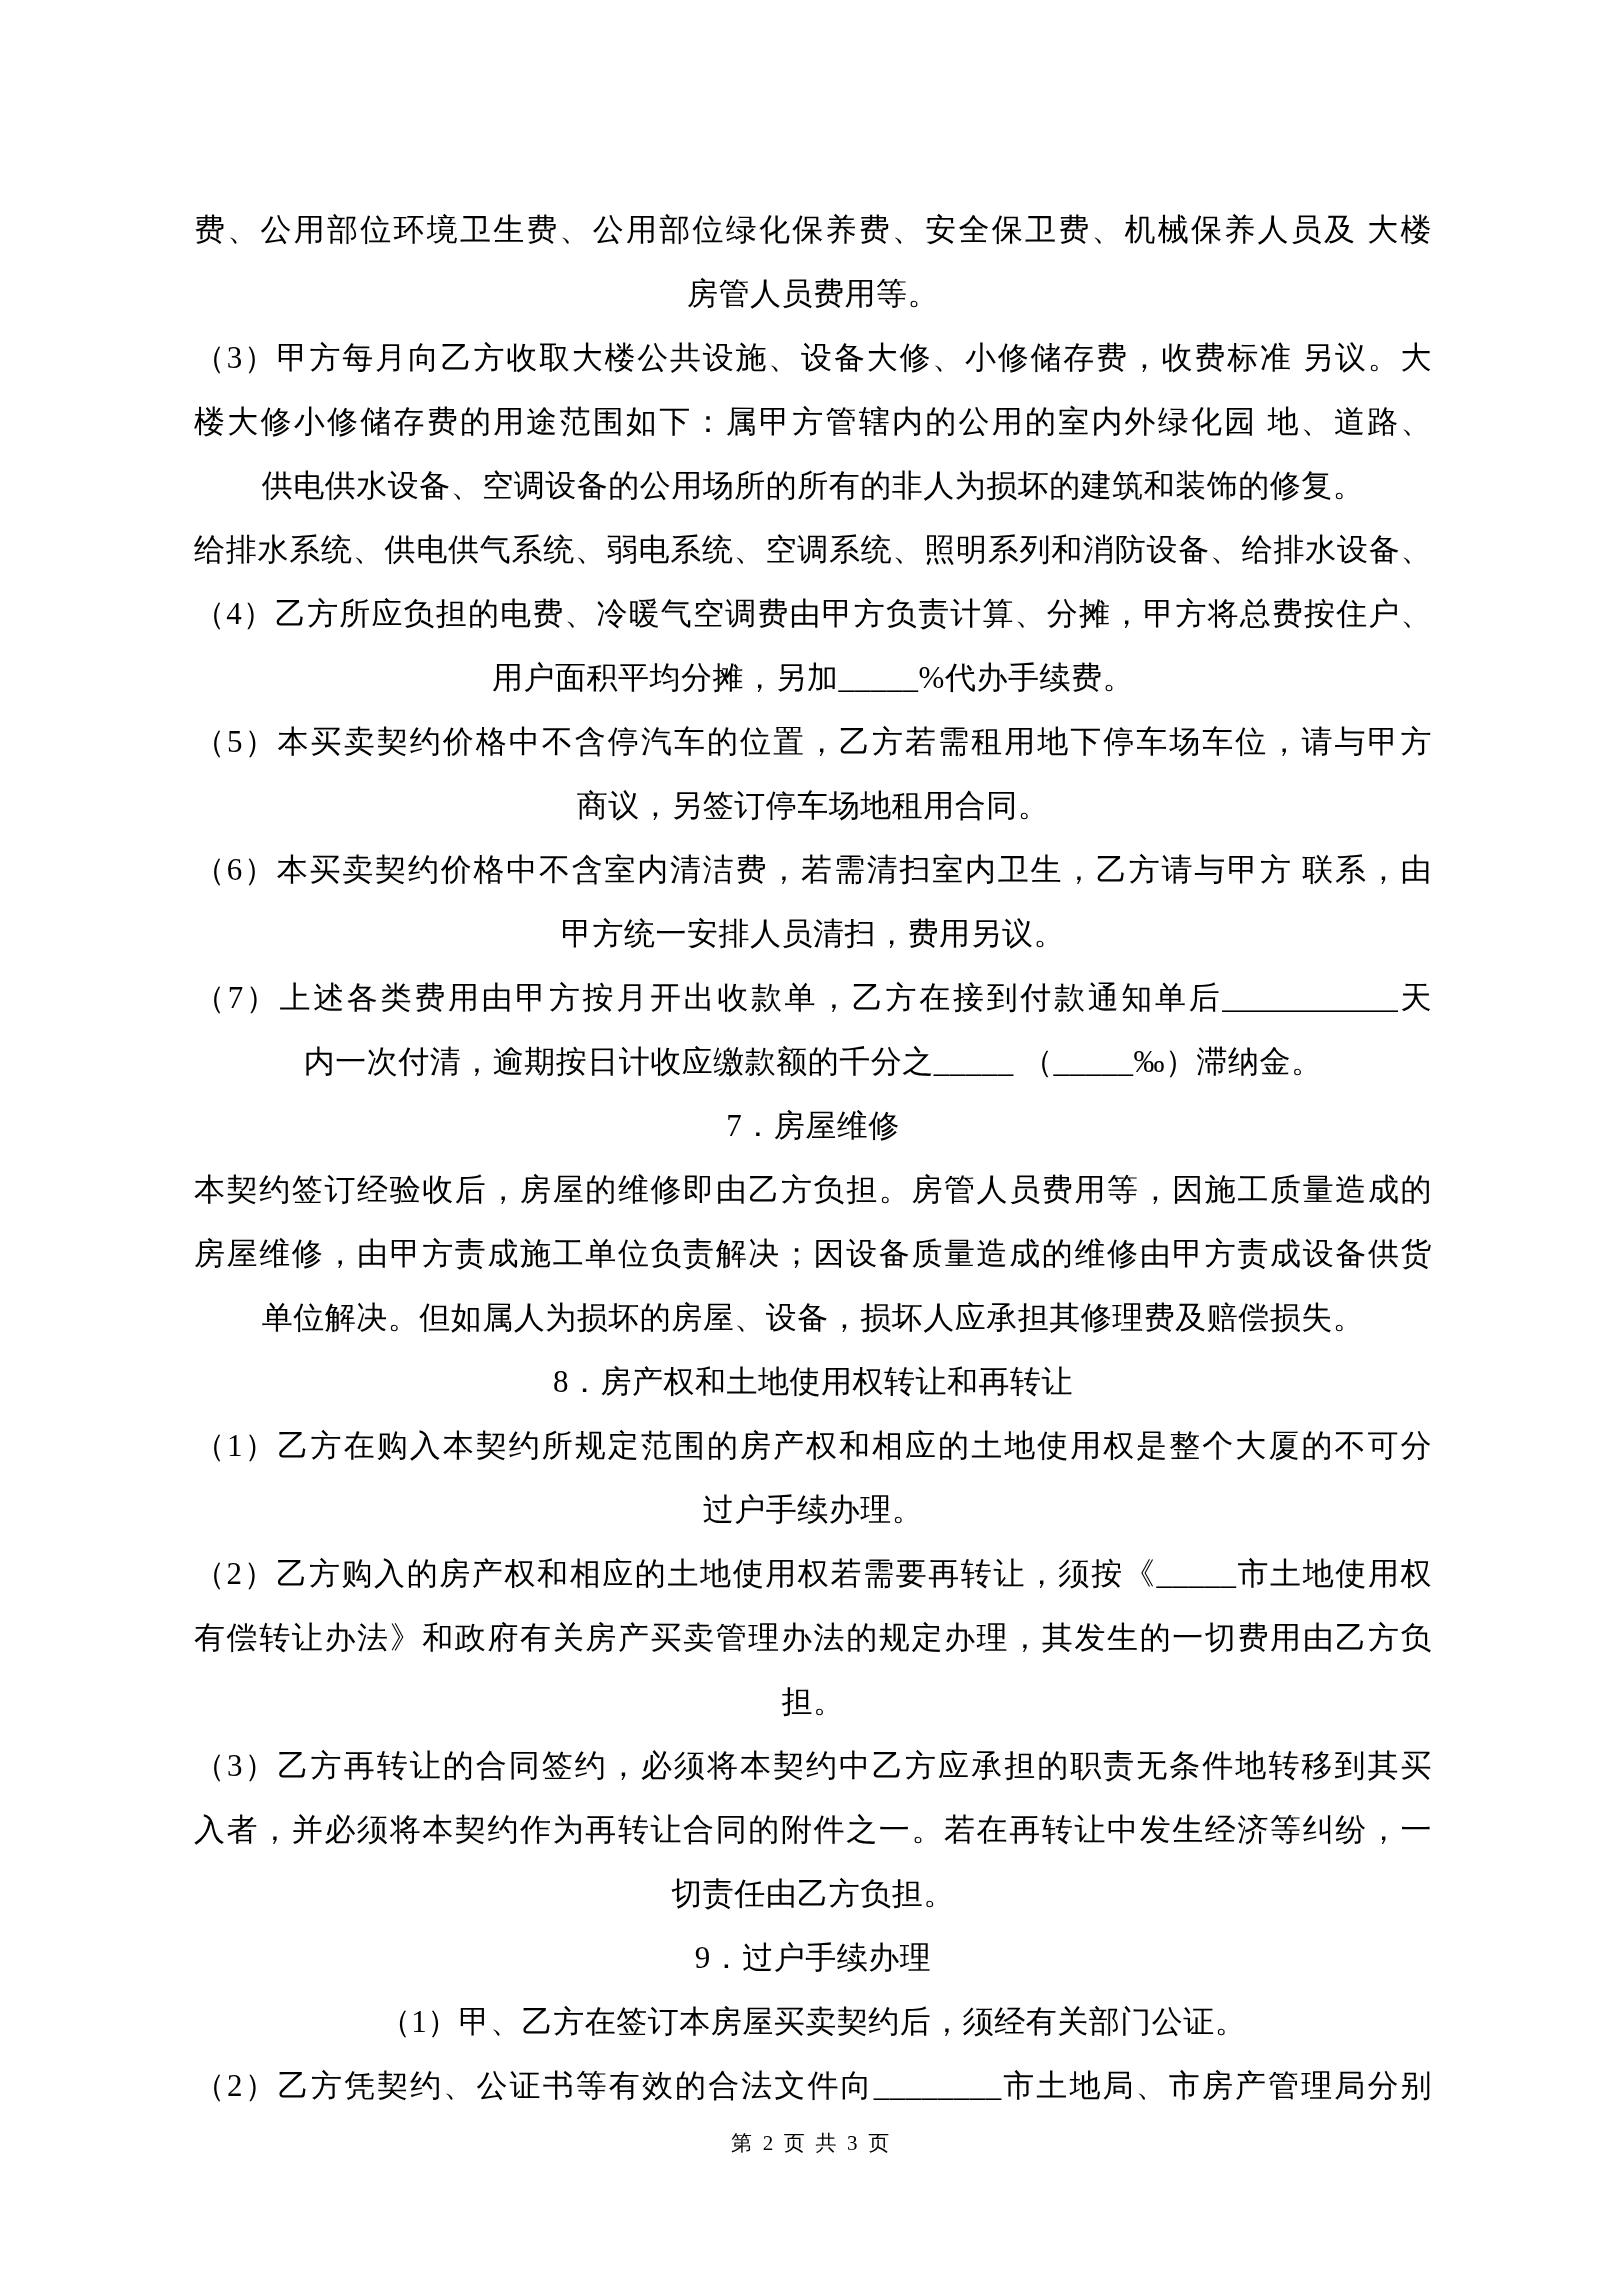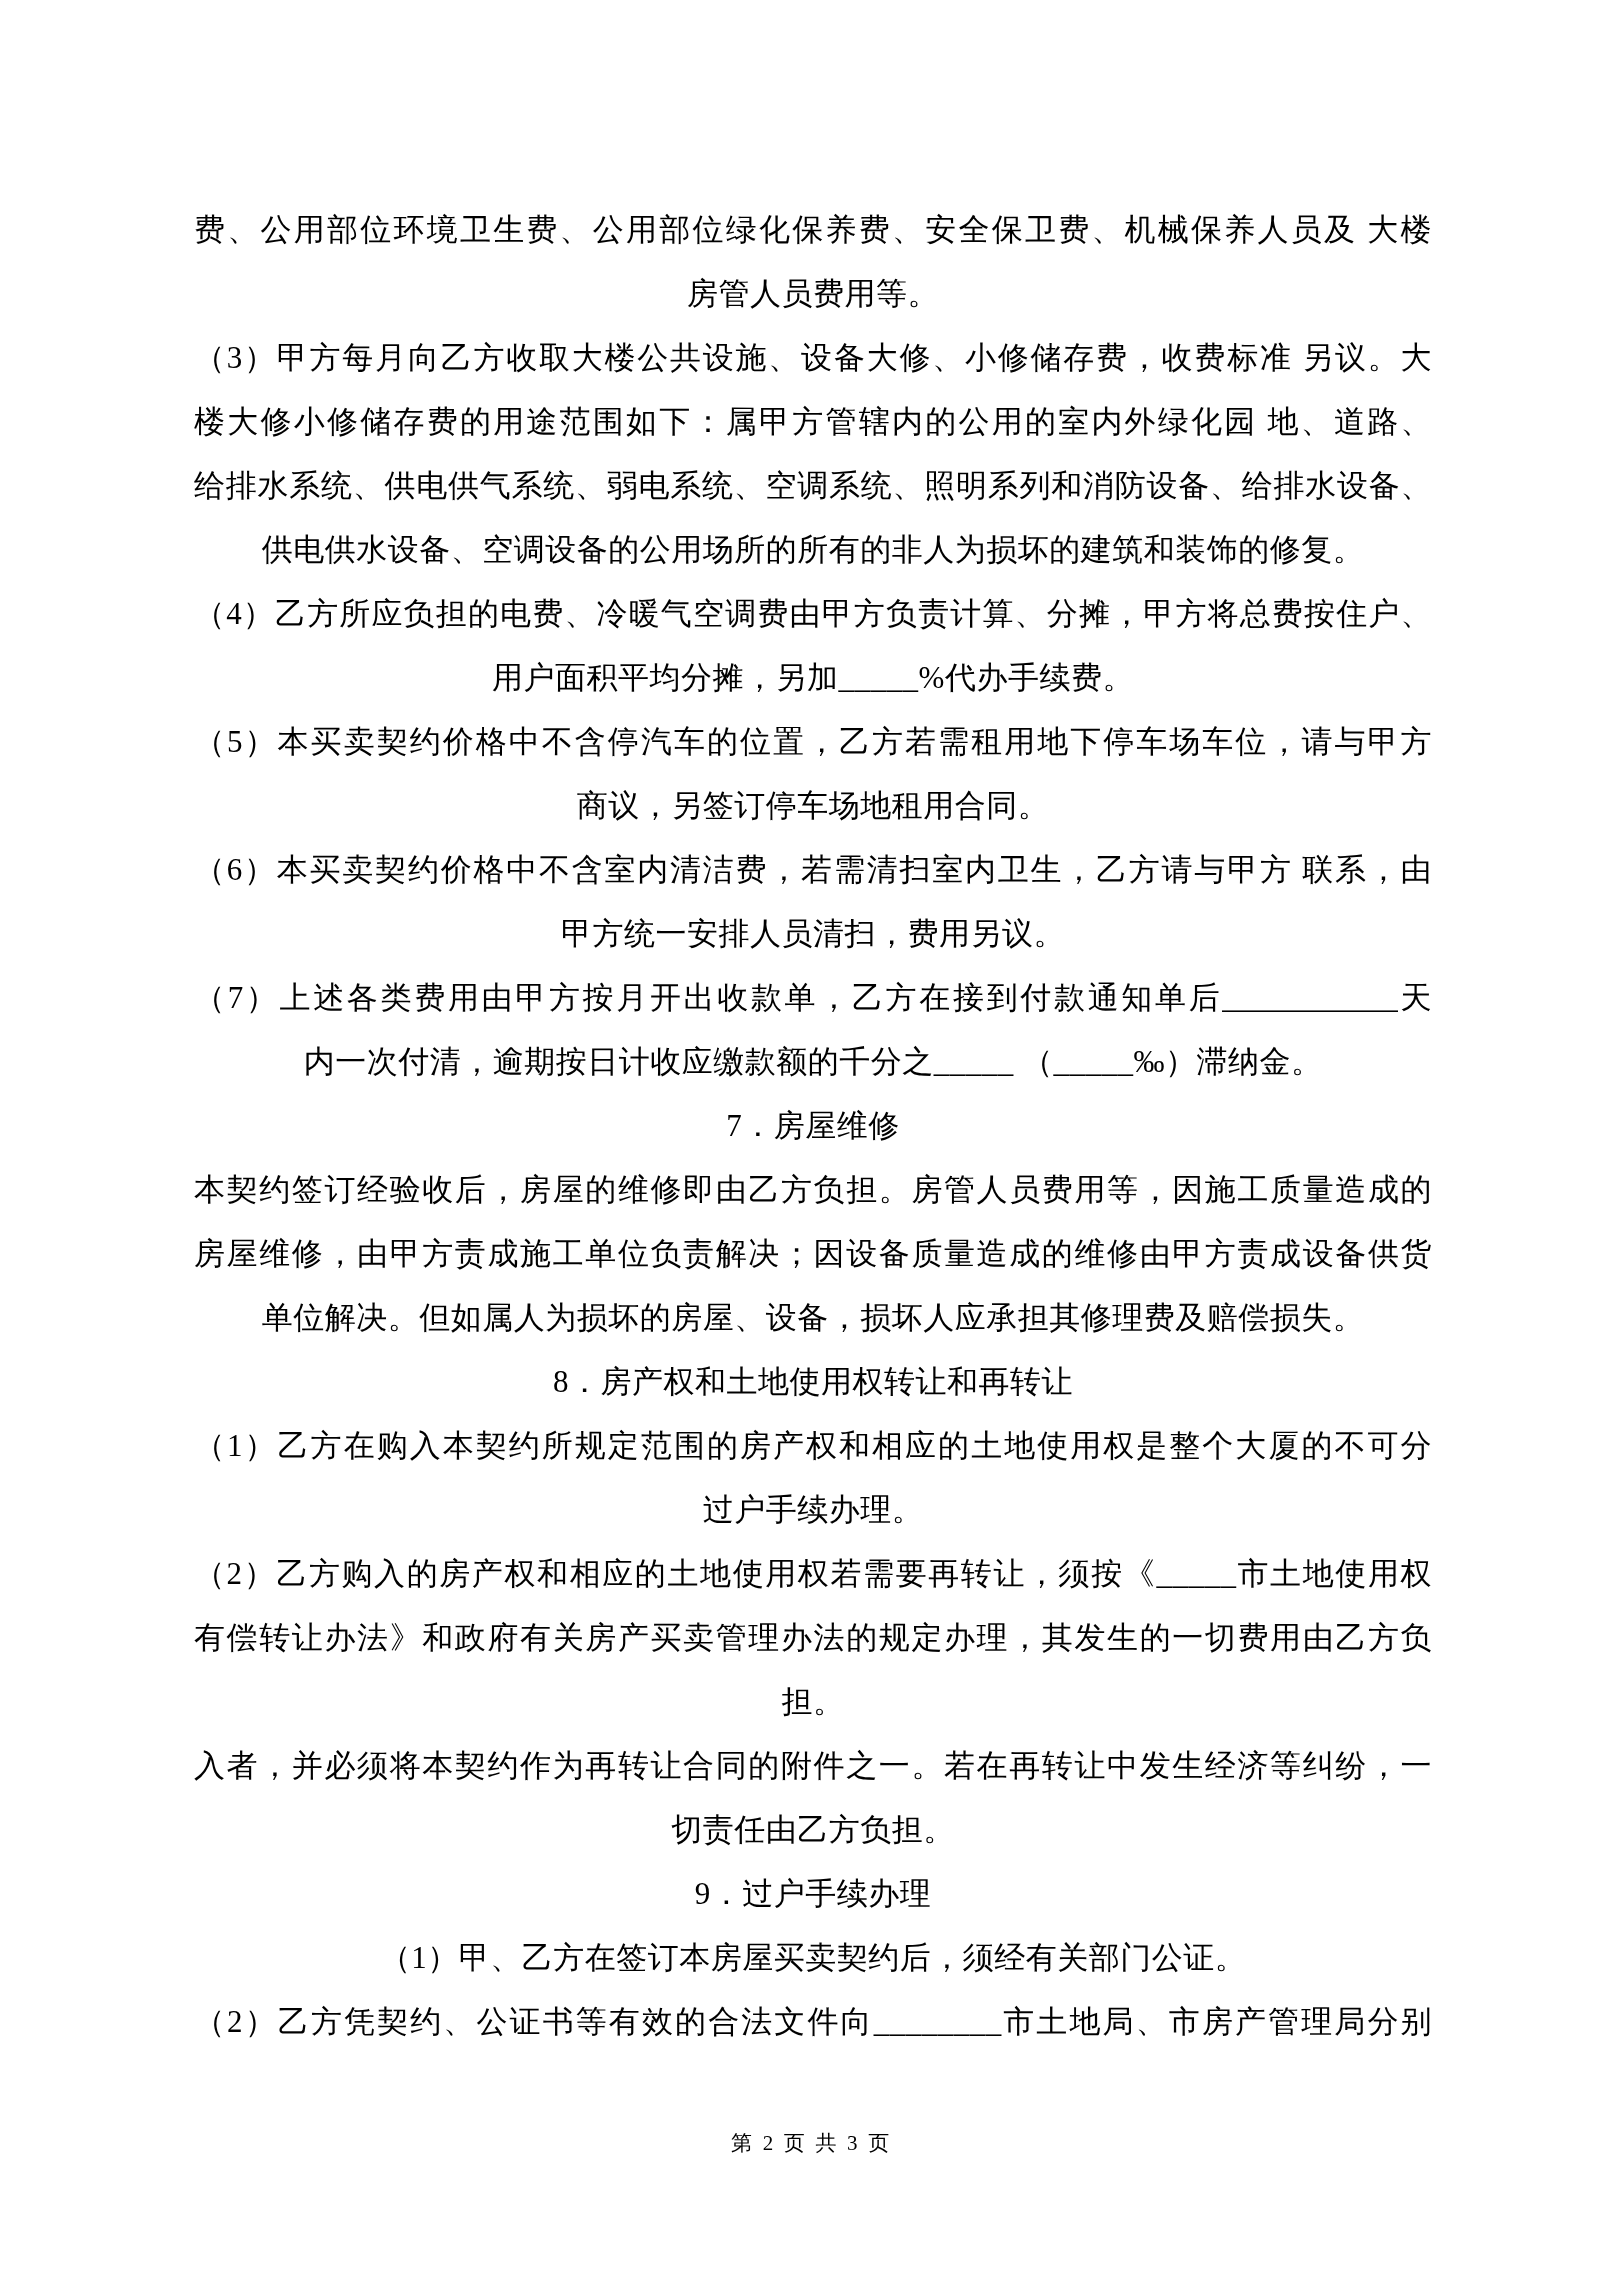--- a/index.html
+++ b/index.html
@@ -53,40 +53,41 @@
 </style>
 </head>
 <body>
 
 <div class="page">
   <div class="content">
     <div class="line j">费、公用部位环境卫生费、公用部位绿化保养费、安全保卫费、机械保养人员及 大楼</div>
     <div class="line e">房管人员费用等。</div>
     <div class="line j">（3）甲方每月向乙方收取大楼公共设施、设备大修、小修储存费，收费标准 另议。大</div>
     <div class="line j">楼大修小修储存费的用途范围如下：属甲方管辖内的公用的室内外绿化园 地、道路、</div>
+    <div class="line e">供电供水设备、空调设备的公用场所的所有的非人为损坏的建筑和装饰的修复。</div>
     <div class="line j">给排水系统、供电供气系统、弱电系统、空调系统、照明系列和消防设备、给排水设备、</div>
-    <div class="line e">供电供水设备、空调设备的公用场所的所有的非人为损坏的建筑和装饰的修复。</div>
     <div class="line j">（4）乙方所应负担的电费、冷暖气空调费由甲方负责计算、分摊，甲方将总费按住户、</div>
     <div class="line e">用户面积平均分摊，另加_____%代办手续费。</div>
     <div class="line j">（5）本买卖契约价格中不含停汽车的位置，乙方若需租用地下停车场车位，请与甲方</div>
     <div class="line e">商议，另签订停车场地租用合同。</div>
     <div class="line j">（6）本买卖契约价格中不含室内清洁费，若需清扫室内卫生，乙方请与甲方 联系，由</div>
     <div class="line e">甲方统一安排人员清扫，费用另议。</div>
     <div class="line j">（7）上述各类费用由甲方按月开出收款单，乙方在接到付款通知单后___________天</div>
     <div class="line e">内一次付清，逾期按日计收应缴款额的千分之_____ （_____‰）滞纳金。</div>
     <div class="line e">7．房屋维修</div>
     <div class="line j">本契约签订经验收后，房屋的维修即由乙方负担。房管人员费用等，因施工质量造成的</div>
     <div class="line j">房屋维修，由甲方责成施工单位负责解决；因设备质量造成的维修由甲方责成设备供货</div>
     <div class="line e">单位解决。但如属人为损坏的房屋、设备，损坏人应承担其修理费及赔偿损失。</div>
     <div class="line e">8．房产权和土地使用权转让和再转让</div>
     <div class="line j">（1）乙方在购入本契约所规定范围的房产权和相应的土地使用权是整个大厦的不可分</div>
     <div class="line e">过户手续办理。</div>
     <div class="line j">（2）乙方购入的房产权和相应的土地使用权若需要再转让，须按《_____市土地使用权</div>
     <div class="line j">有偿转让办法》和政府有关房产买卖管理办法的规定办理，其发生的一切费用由乙方负</div>
     <div class="line e">担。</div>
+    <div class="line j">（3）乙方再转让的合同签约，必须将本契约中乙方应承担的职责无条件地转移到其买</div>
     <div class="line j">入者，并必须将本契约作为再转让合同的附件之一。若在再转让中发生经济等纠纷，一</div>
     <div class="line e">切责任由乙方负担。</div>
     <div class="line e">9．过户手续办理</div>
     <div class="line e">（1）甲、乙方在签订本房屋买卖契约后，须经有关部门公证。</div>
     <div class="line j">（2）乙方凭契约、公证书等有效的合法文件向________市土地局、市房产管理局分别</div>
   </div>
   <div class="footer">第 2 页 共 3 页</div>
 </div>
 
 

